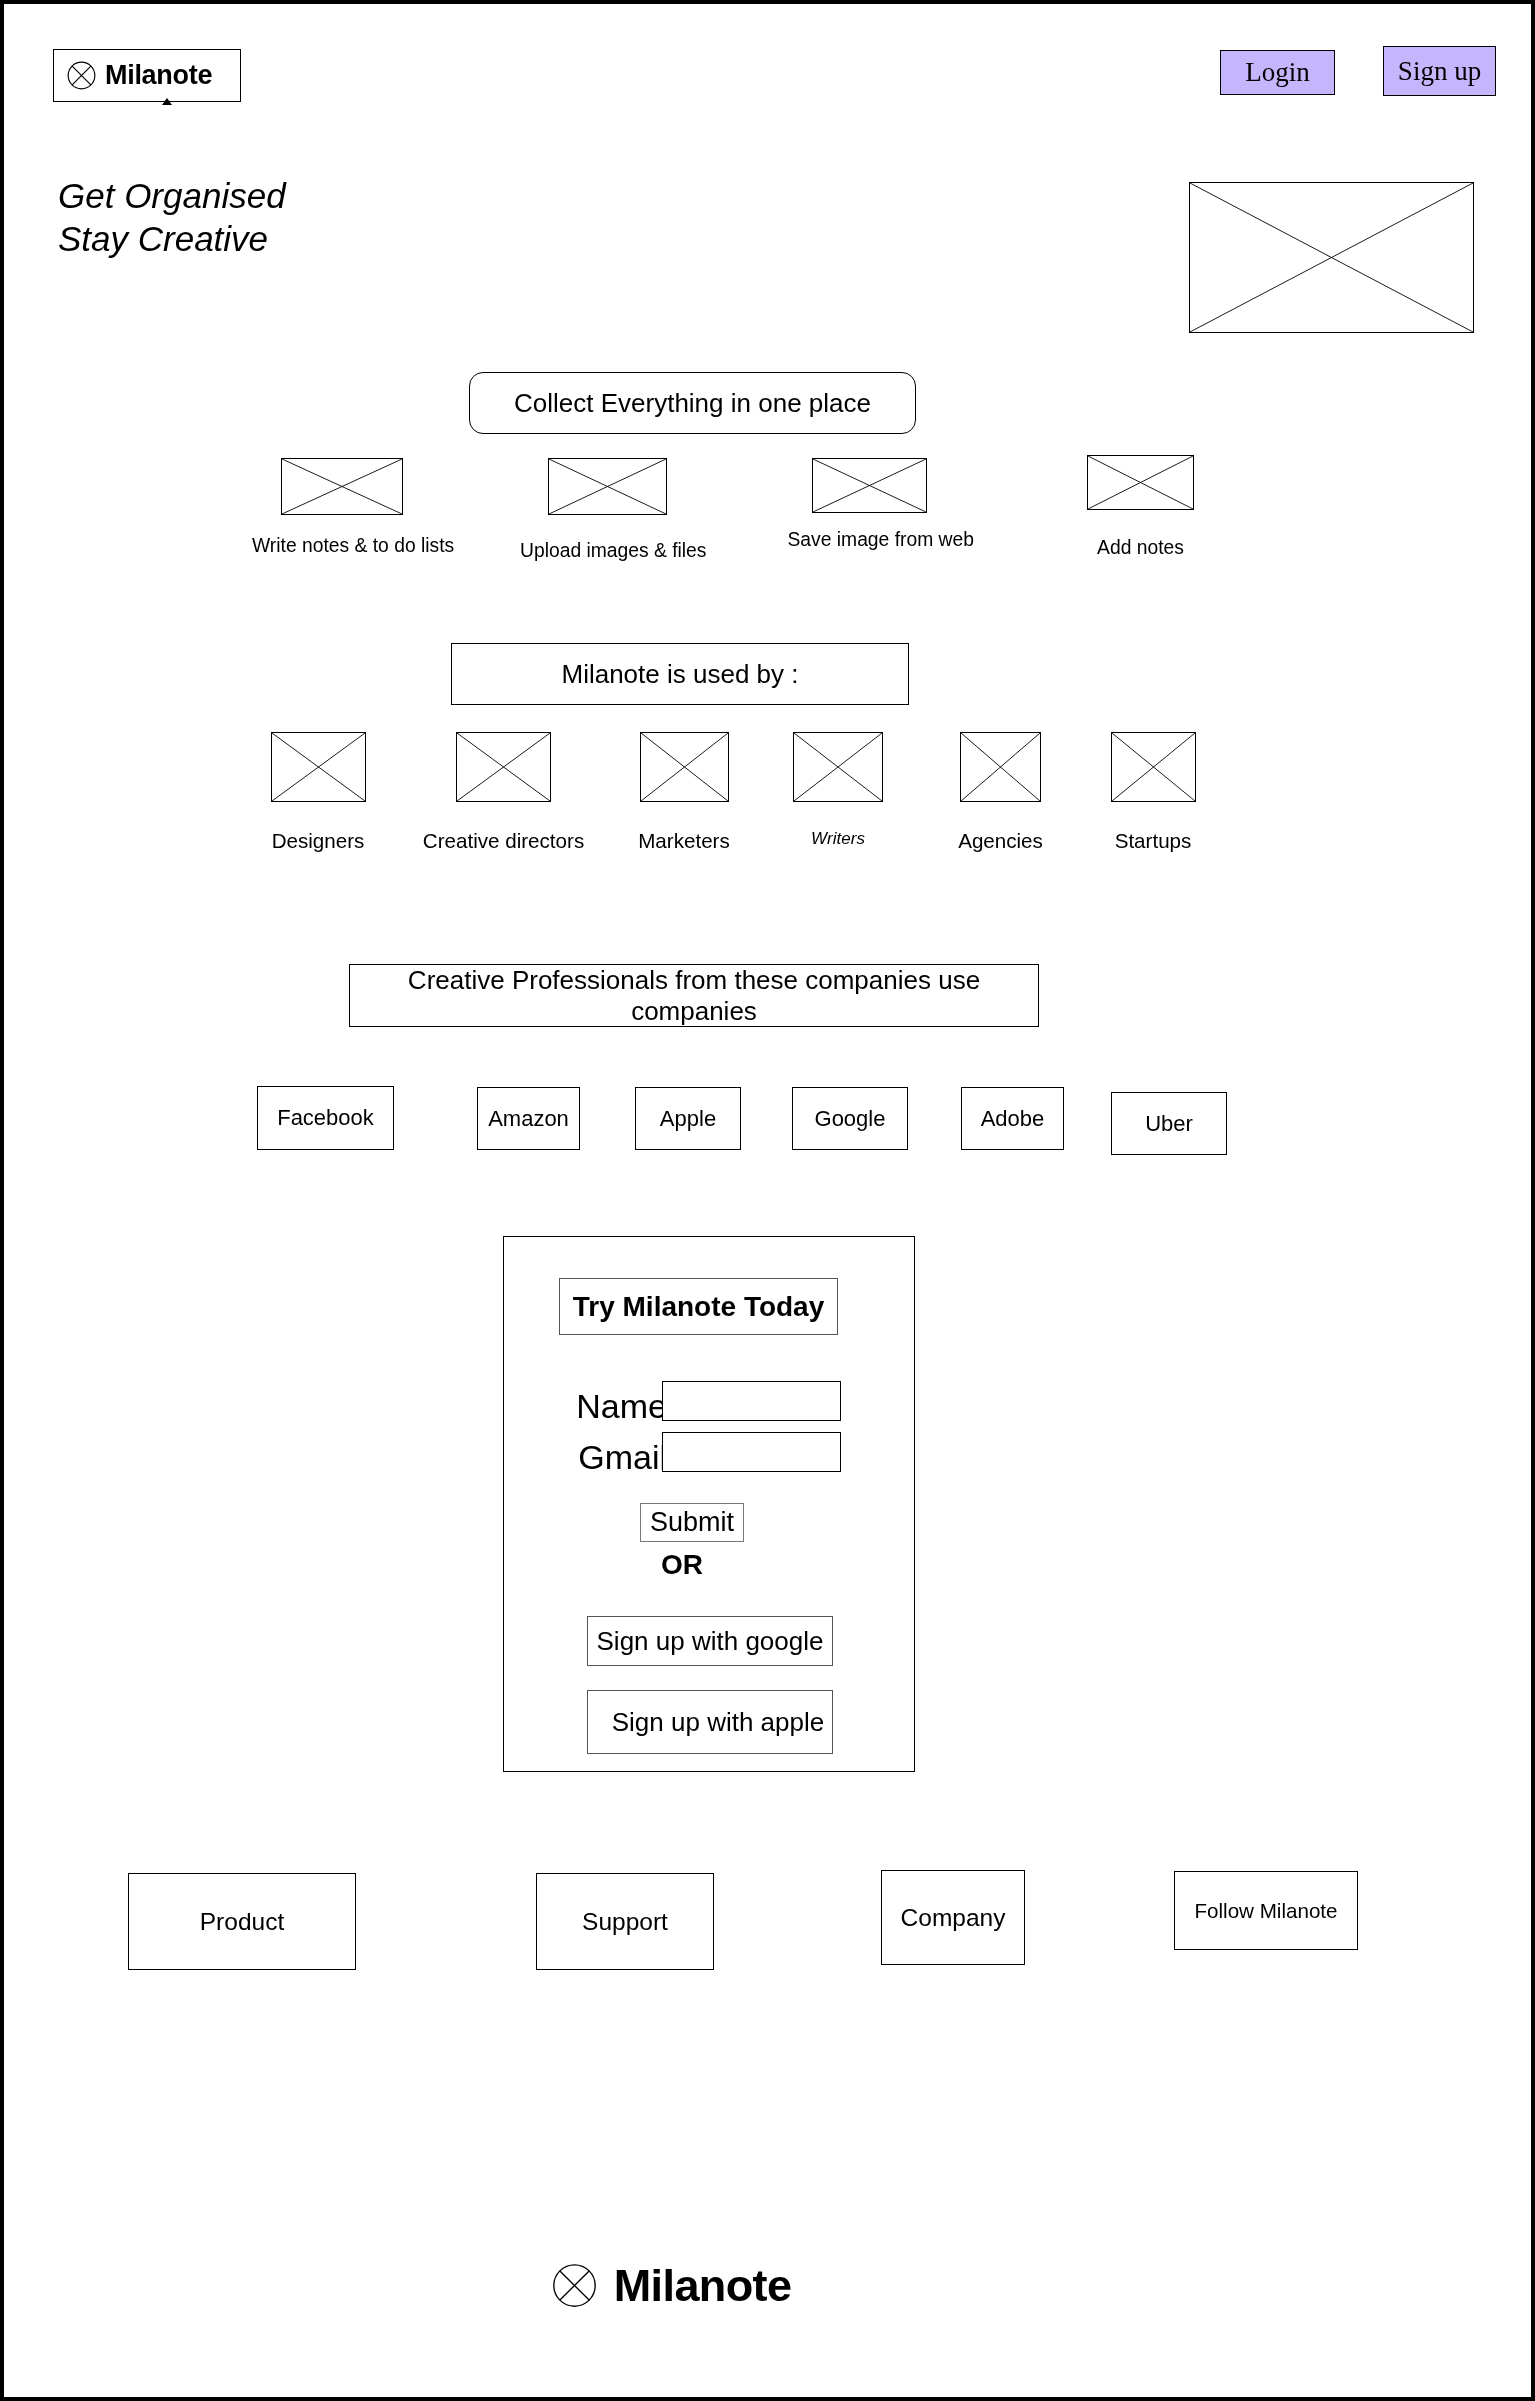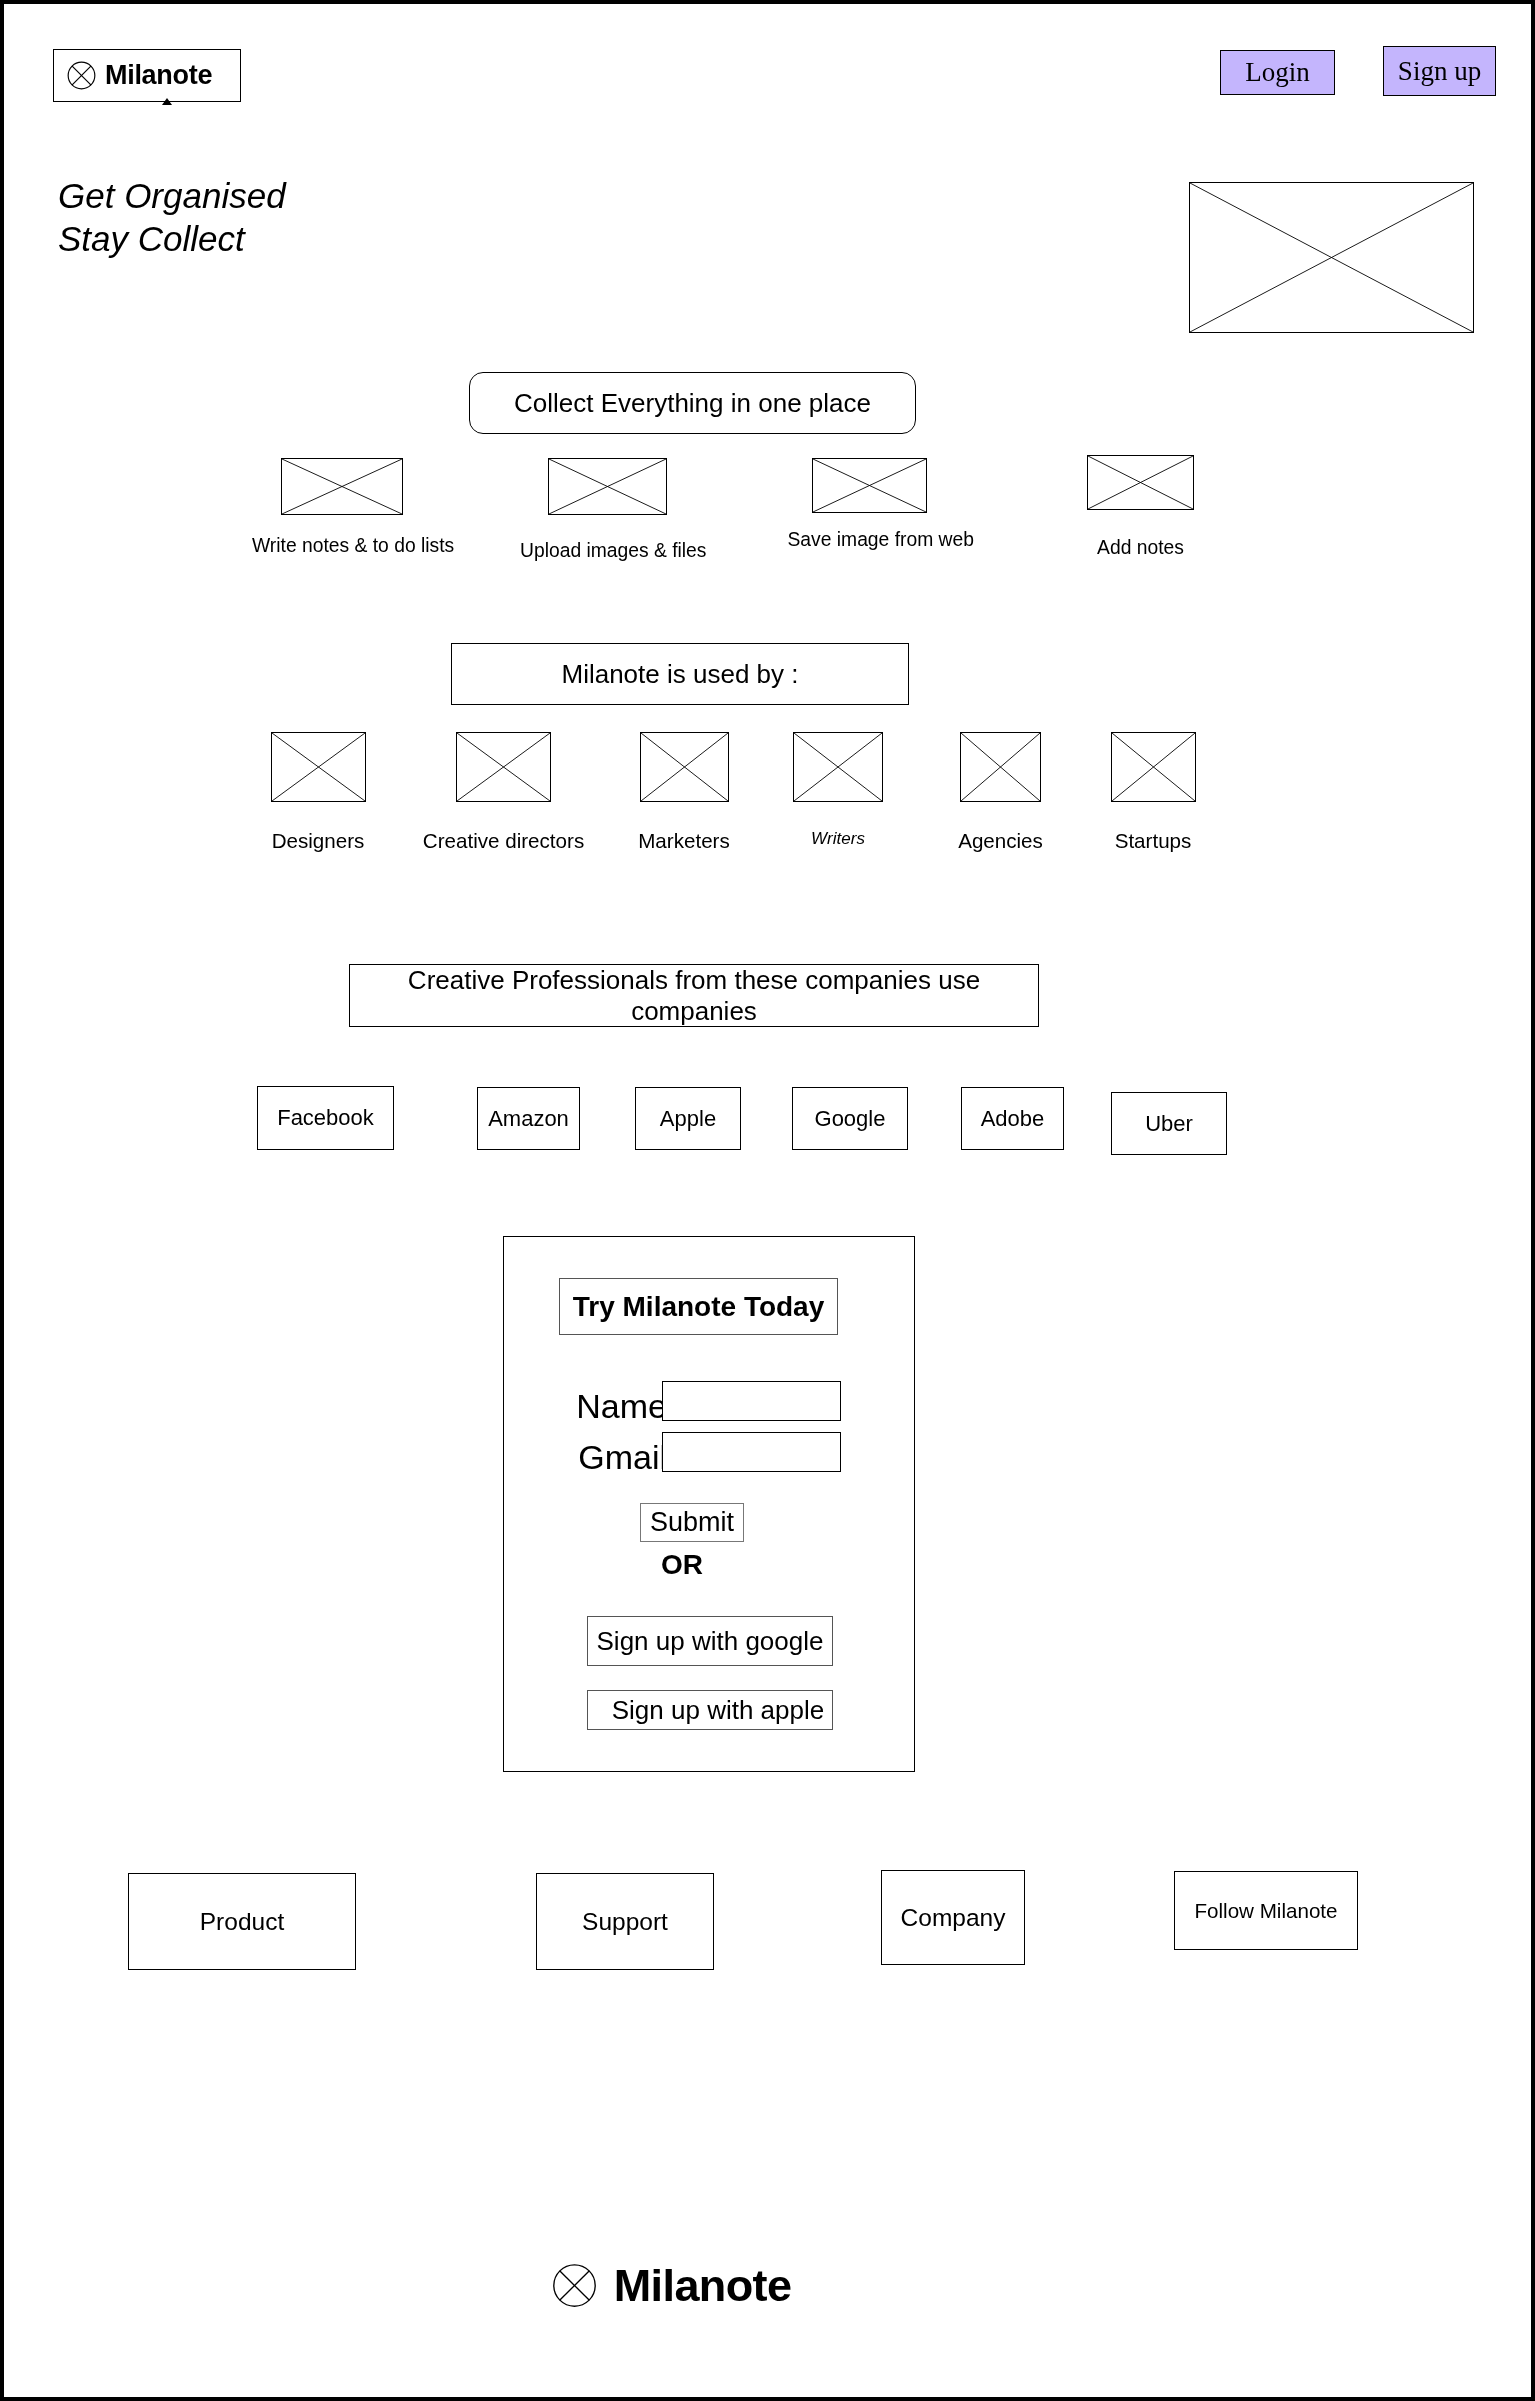--- a/index.html
+++ b/index.html
@@ -145,21 +145,21 @@
   .or-text {
     left: 657px; top: 1545px;
     font-size: 28px; font-weight: bold;
   }
   .btn-oauth {
     border: 1.9px solid #555;
     display: flex; align-items: center; justify-content: center;
     font-size: 26px; background: #fff;
   }
   .btn-google { left: 583px; top: 1612px; width: 246px; height: 50px; }
-  .btn-apple  { left: 583px; top: 1686px; width: 246px; height: 40px; padding-left: 16px; }
+  .btn-apple  { left: 583px; top: 1686px; width: 246px; height: 64px; padding-left: 16px; }
 
   
   .foot-col {
     border: 1.9px solid #000;
     display: flex; align-items: center; justify-content: center;
     background: #fff;
     font-size: 24.5px;
   }
   .fc-product { left: 124px;  top: 1869px; width: 228px; height: 97px; }
   .fc-support { left: 532px;  top: 1869px; width: 178px; height: 97px; }
@@ -188,21 +188,21 @@
       </svg>
     </span>
     <span class="logo-word">Milanote</span>
   </div>
   <div class="abs logo-caret"></div>
 
   <div class="abs hdr-btn btn-login">Login</div>
   <div class="abs hdr-btn btn-signup">Sign up</div>
 
   <div class="abs tagline">Get Organised
-Stay Collect</div>
+Stay Creative</div>
 
   <div class="ph hero-ph">
     <svg viewBox="0 0 100 100" preserveAspectRatio="none" xmlns="http://www.w3.org/2000/svg">
       <line x1="0" y1="0" x2="100" y2="100" stroke="#000" stroke-width="0.9" vector-effect="non-scaling-stroke"></line>
       <line x1="100" y1="0" x2="0" y2="100" stroke="#000" stroke-width="0.9" vector-effect="non-scaling-stroke"></line>
     </svg>
   </div>
 
   <div class="abs banner banner-collect">Collect Everything in one place</div>
 

